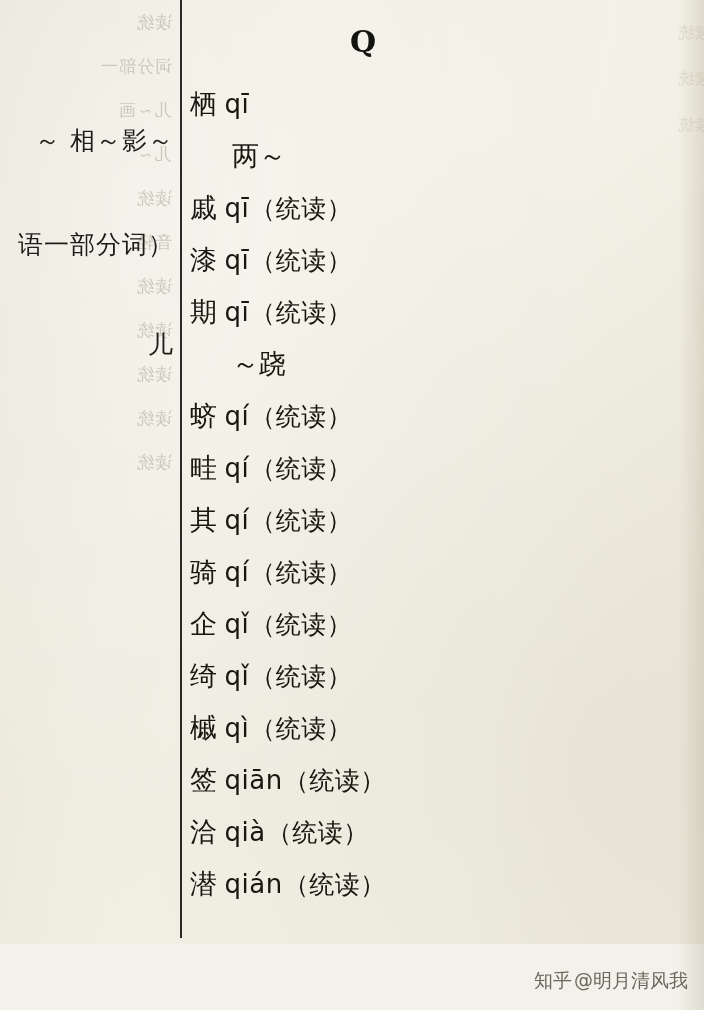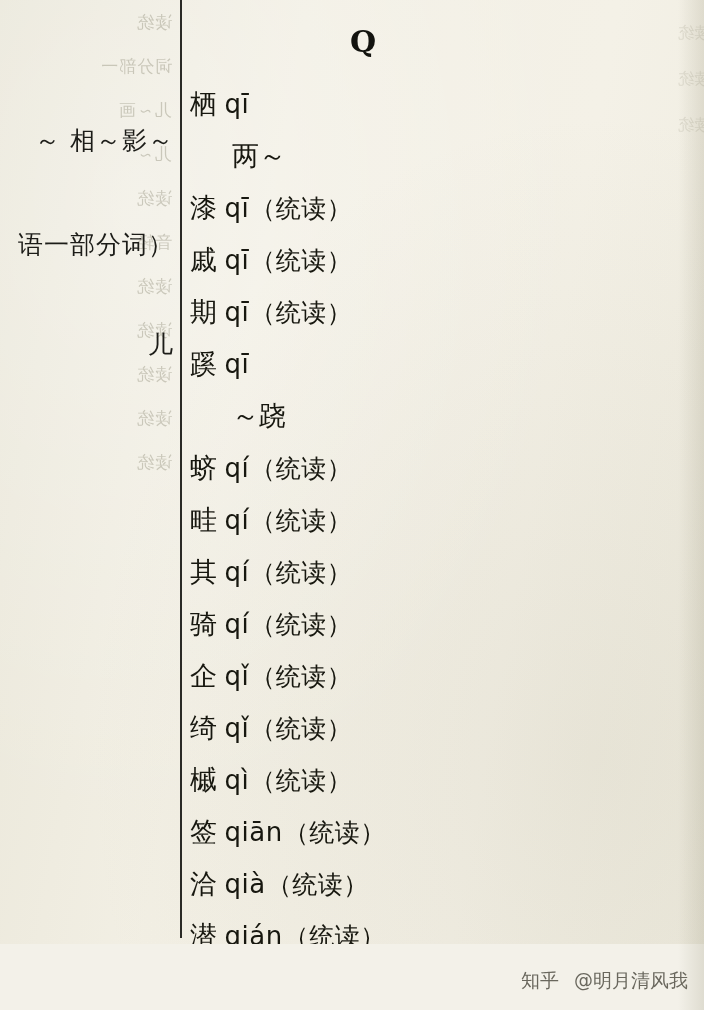--- a/index.html
+++ b/index.html
@@ -151,21 +151,21 @@
     padding-left: 42px;
   }
 
   
   .watermark {
     position: absolute;
     right: 16px;
     bottom: 16px;
     display: flex;
     align-items: flex-end;
-    gap: 15px;
+    gap: 2px;
     color: #5e5c52;
     font-size: 19px;
     opacity: 0.92;
   }
   .watermark .zhihu-logo {
     font-size: 19px;
     color: #5e5c52;
     font-family: "DejaVu Sans", sans-serif;
   }
   .bottom-strip {
@@ -221,34 +221,31 @@
 
     <div class="entries">
 
       <div class="entry">
         <span class="hz">栖</span><span class="py">qī</span><span class="note"></span>
       </div>
 
       <div class="sub">两～</div>
 
       <div class="entry">
+        <span class="hz">戚</span><span class="py">qī</span><span class="note">（统读）</span>
+      </div>
+
+      <div class="entry">
         <span class="hz">漆</span><span class="py">qī</span><span class="note">（统读）</span>
       </div>
 
       <div class="entry">
-        <span class="hz">戚</span><span class="py">qī</span><span class="note">（统读）</span>
-      </div>
-
-      <div class="entry">
         <span class="hz">期</span><span class="py">qī</span><span class="note">（统读）</span>
       </div>
 
-      <div class="entry">
-        <span class="hz">蹊</span><span class="py">qī</span><span class="note"></span>
-      </div>
 
       <div class="sub">～跷</div>
 
       <div class="entry">
         <span class="hz">蛴</span><span class="py">qí</span><span class="note">（统读）</span>
       </div>
 
       <div class="entry">
         <span class="hz">畦</span><span class="py">qí</span><span class="note">（统读）</span>
       </div>

